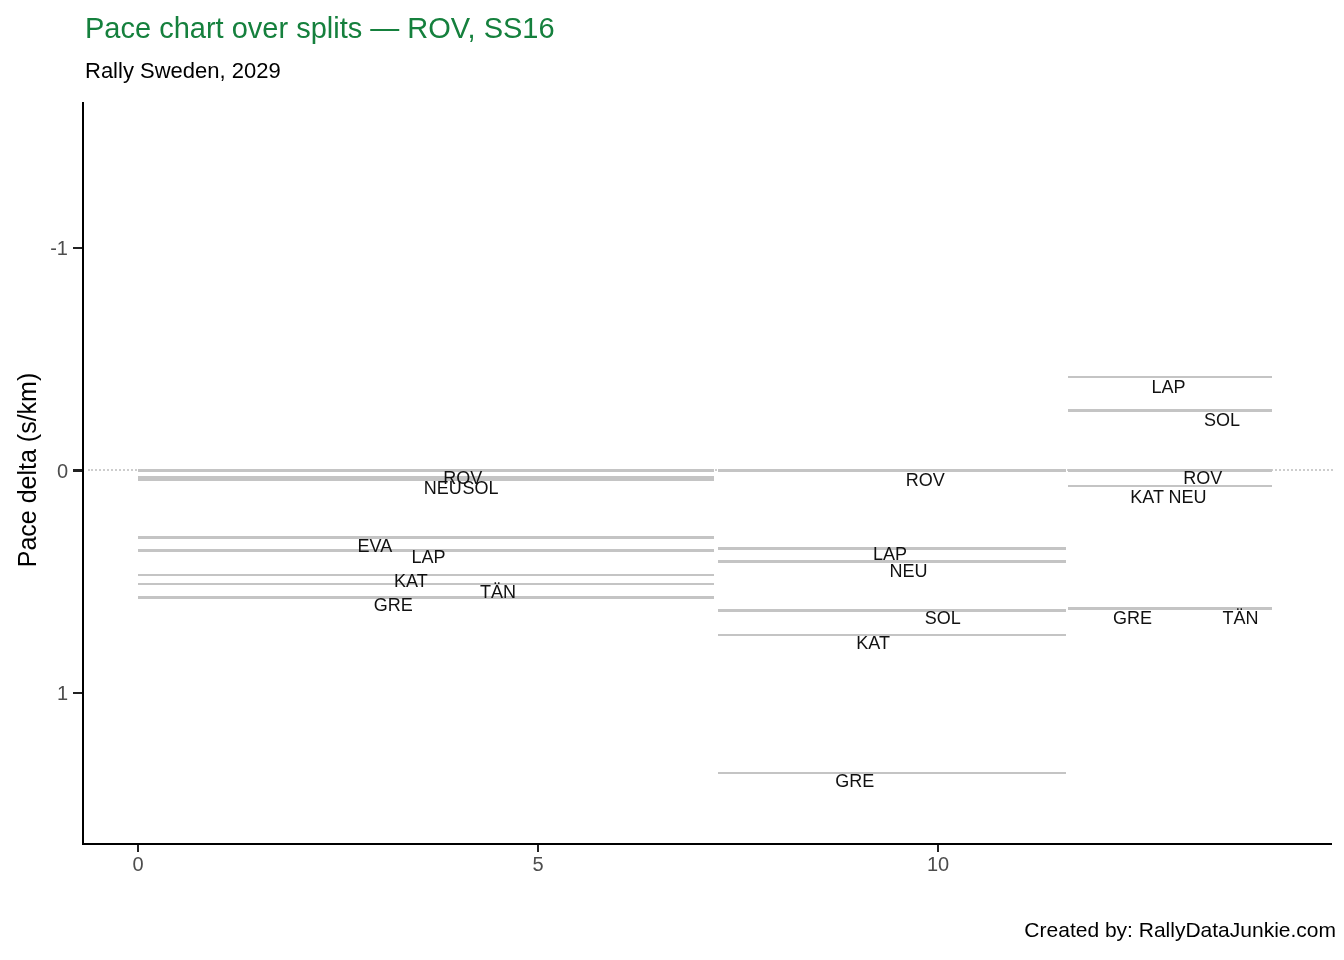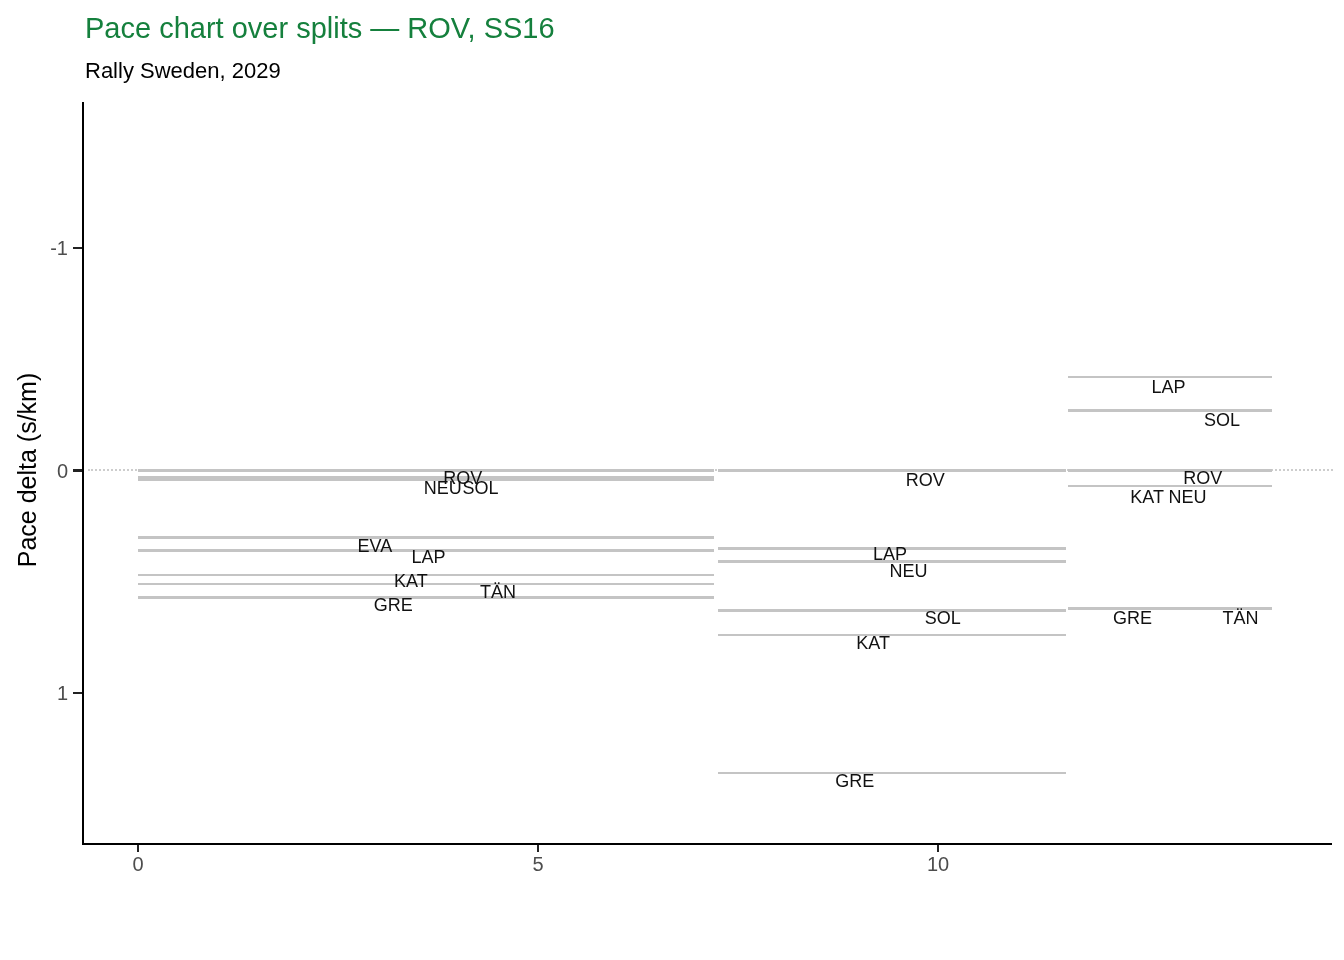--- a/index.html
+++ b/index.html
@@ -79,13 +79,14 @@
       <div class="segment" style="left: 1067.6px; top: 469.25px; width: 204.8px;"></div>
       <div class="segment" style="left: 1067.6px; top: 484.825px; width: 204.8px;"></div>
       <div class="segment" style="left: 1067.6px; top: 607.2px; width: 204.8px;"></div>
       <div class="driver-label" style="left: 1168.4px; top: 387.062px;">LAP</div>
       <div class="driver-label" style="left: 1222px; top: 419.993px;">SOL</div>
       <div class="driver-label" style="left: 1202.8px; top: 478.065px;">ROV</div>
       <div class="driver-label" style="left: 1168.4px; top: 496.978px;">KAT NEU</div>
       <div class="driver-label" style="left: 1132.4px; top: 618.018px;">GRE</div>
       <div class="driver-label" style="left: 1240.4px; top: 618.018px;">TÄN</div>
     </div>
+  <div class="footer">Created by: RallyDataJunkie.com</div>
 </div>
 
 </body></html>

